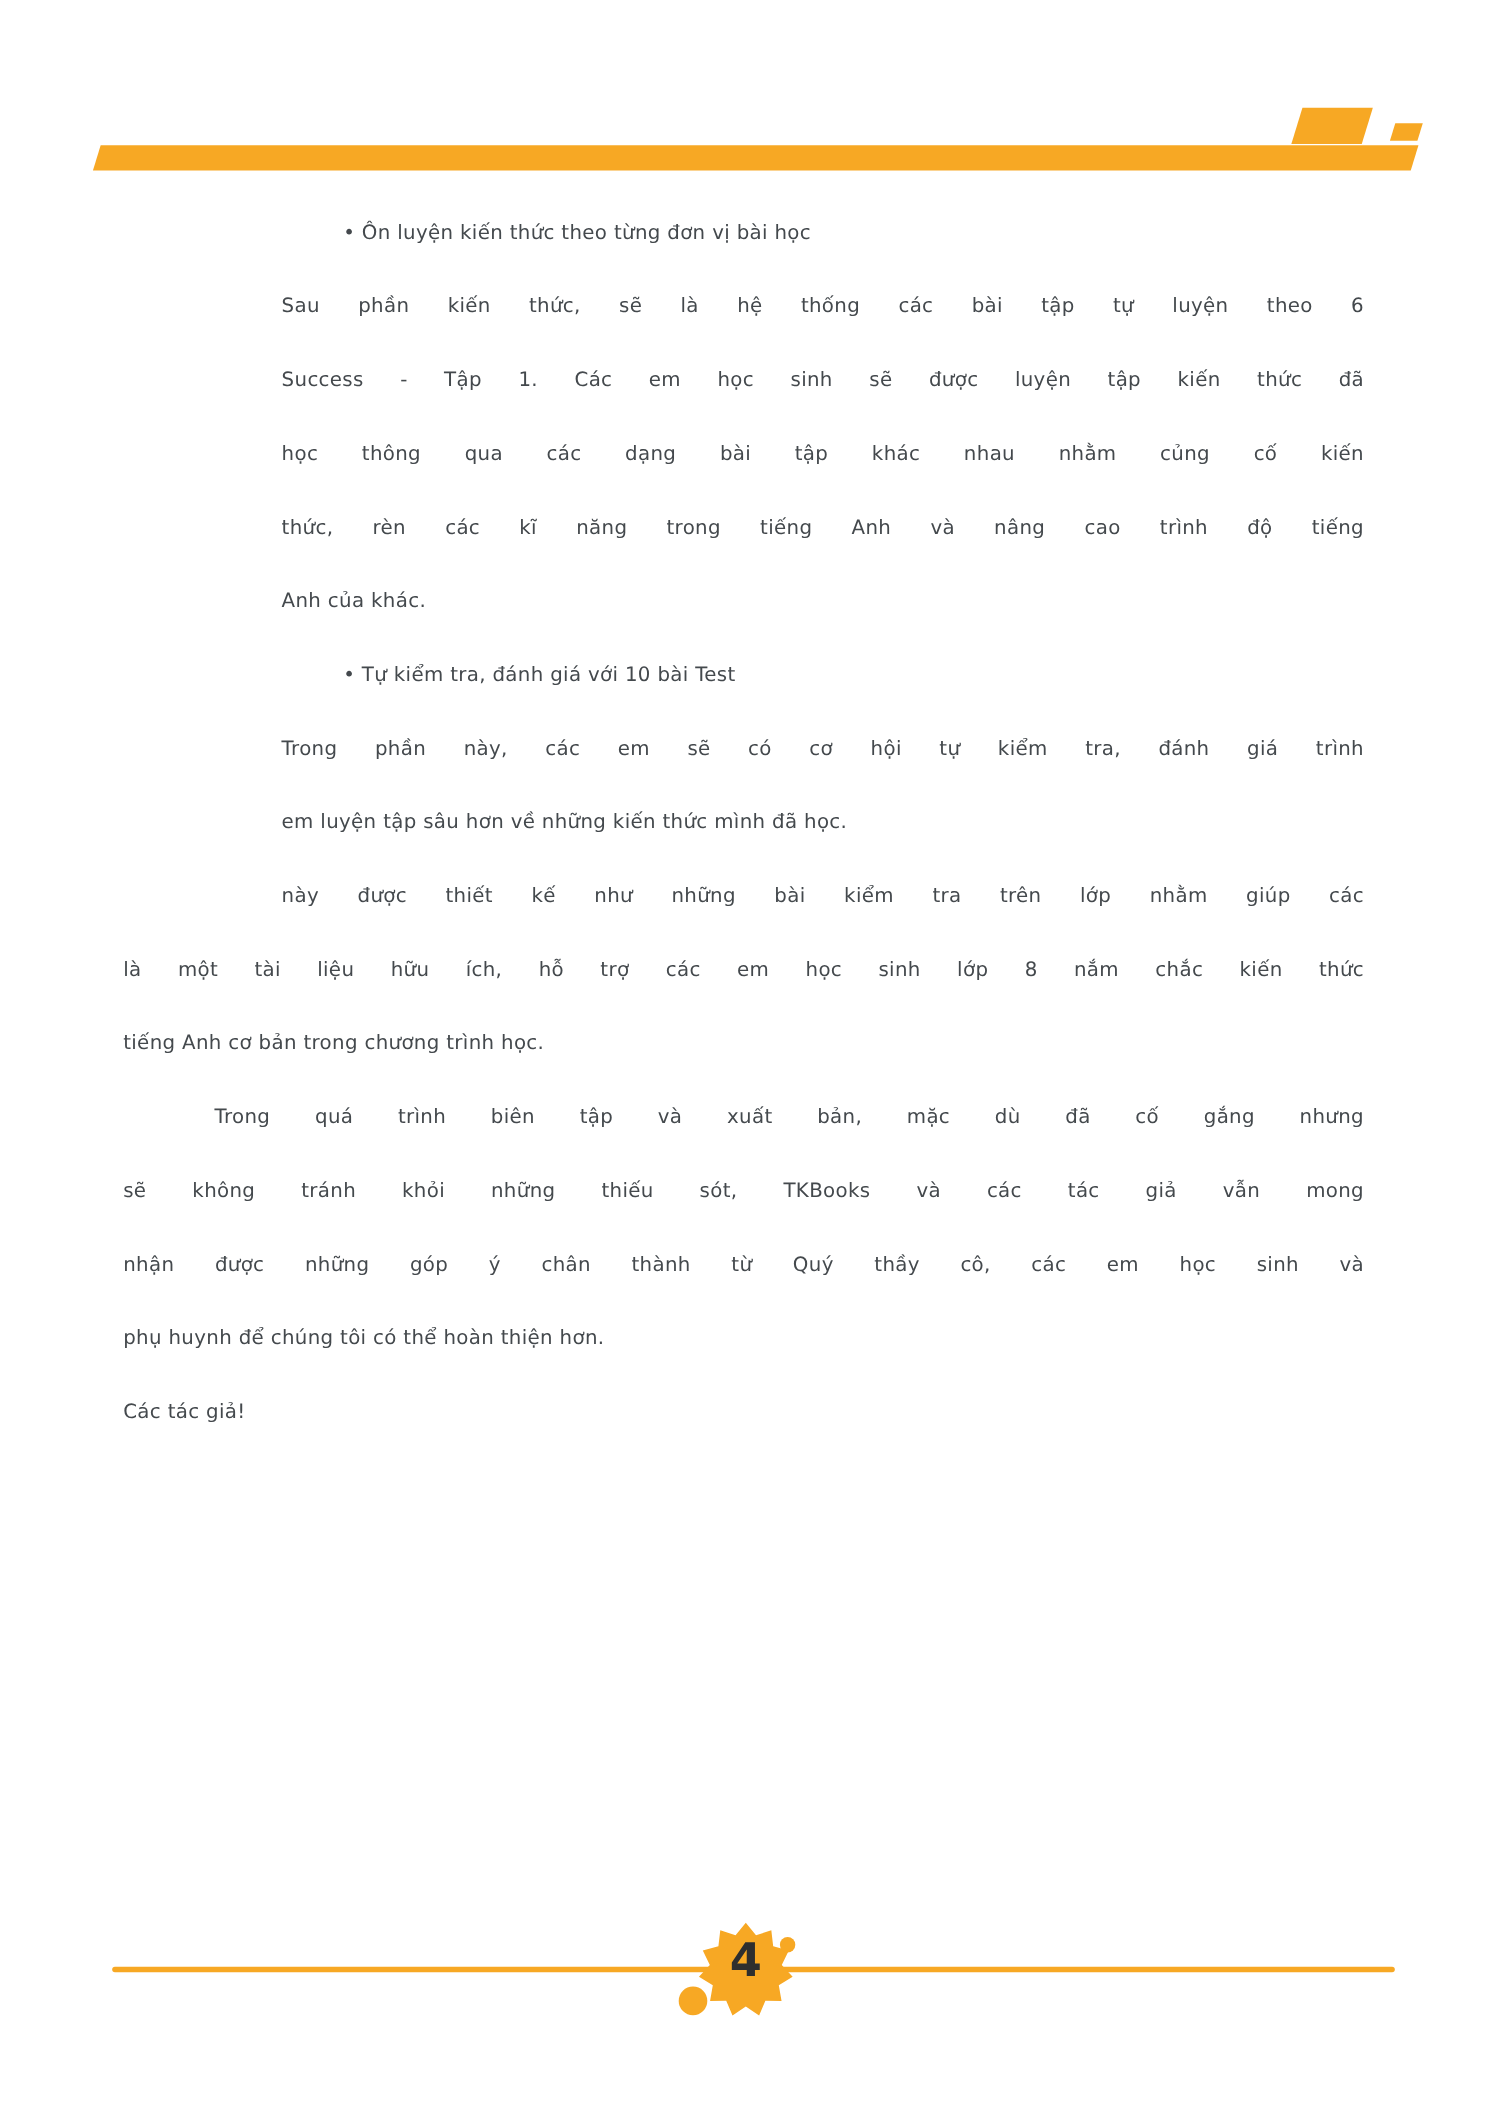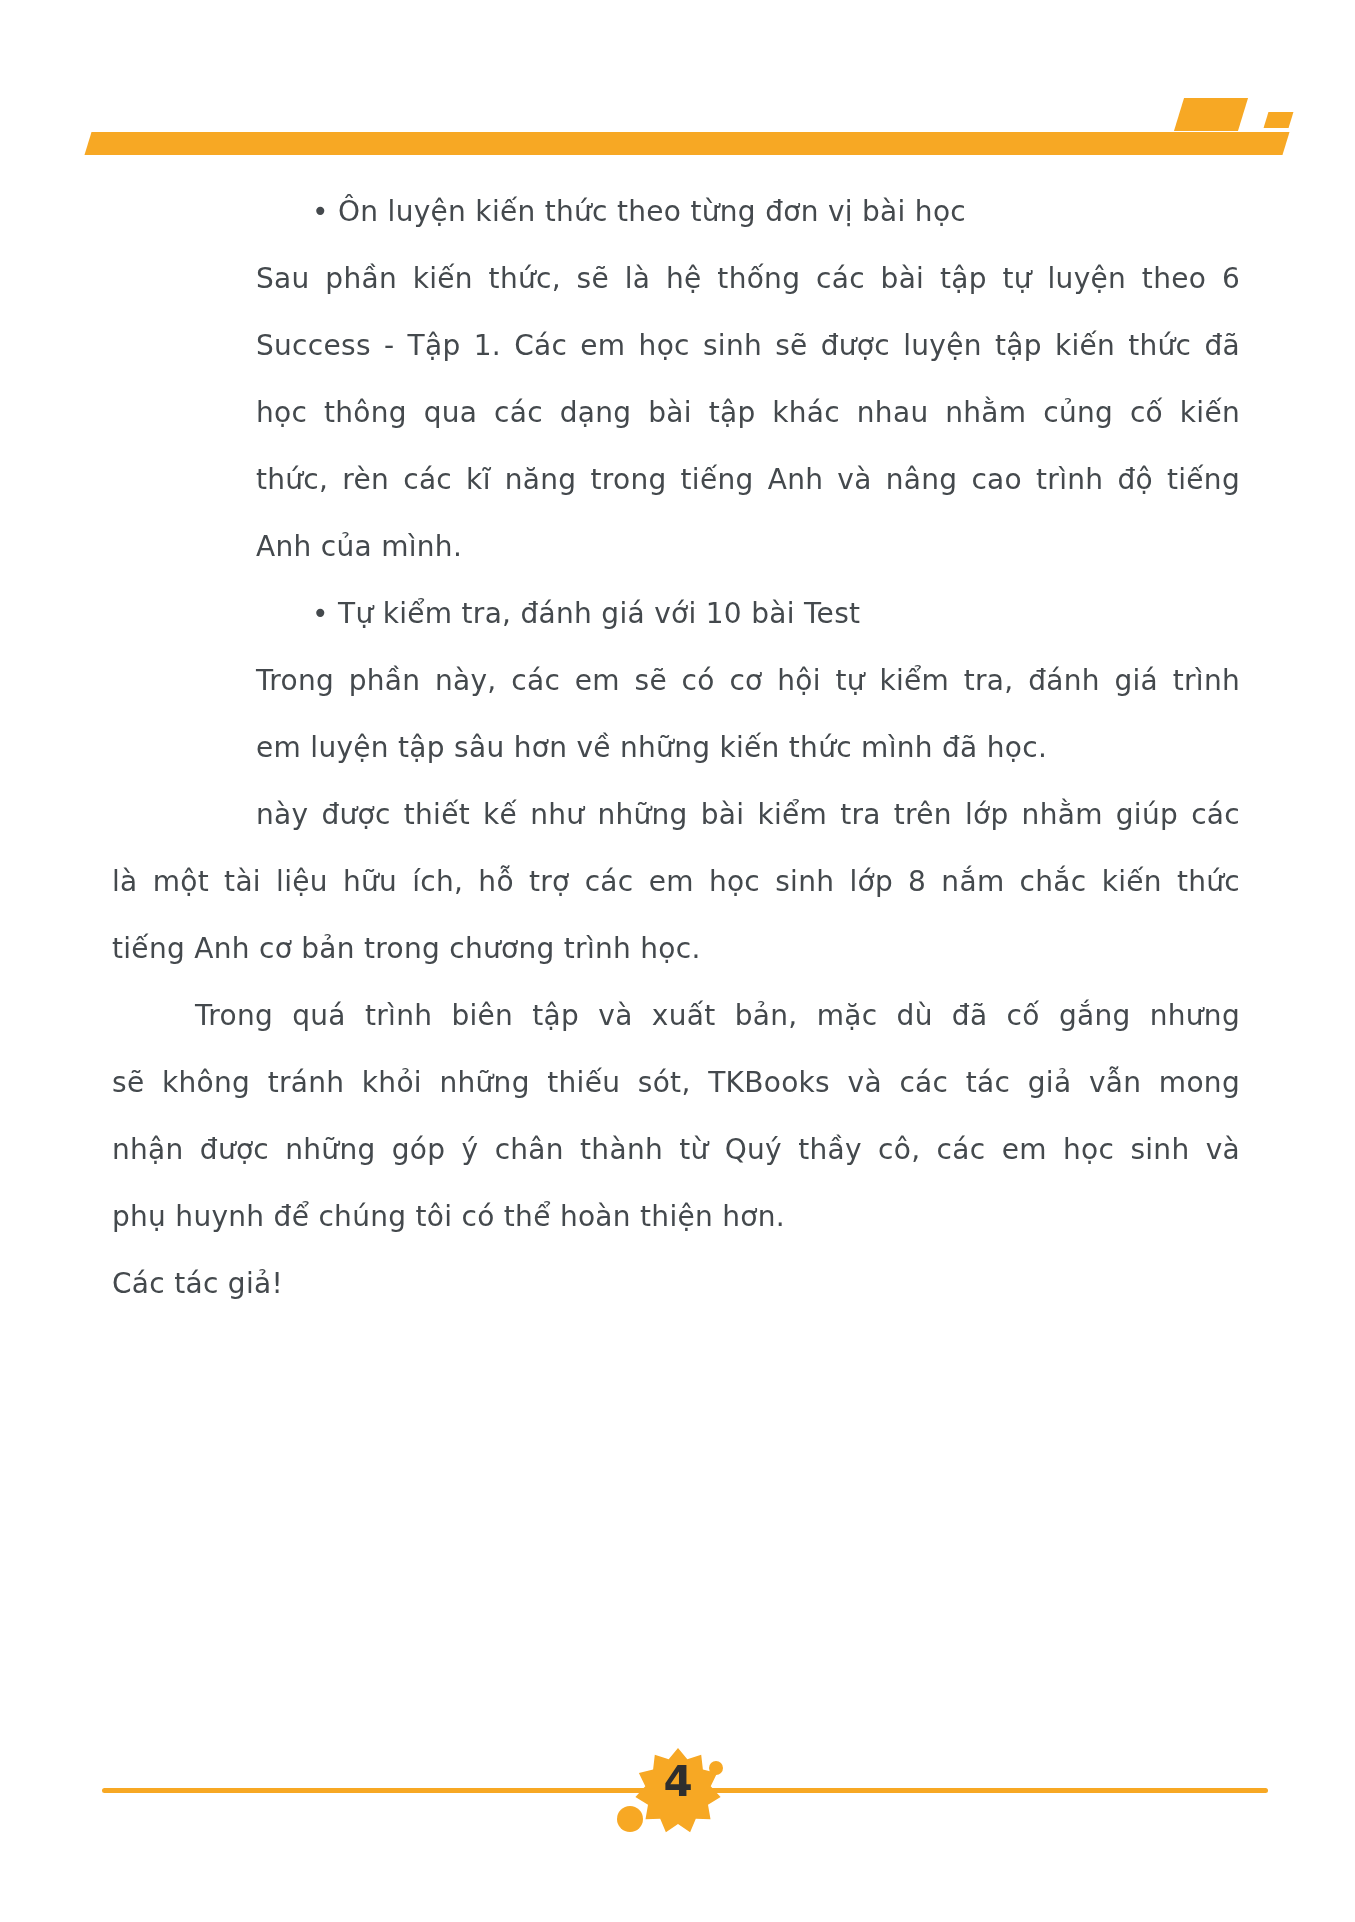--- a/index.html
+++ b/index.html
@@ -15,21 +15,21 @@
   
   .deco{position:absolute;background:var(--accent);}
   .deco-bar-main{left:88px;top:132px;width:1198px;height:23px;transform:skewX(-17deg);}
   .deco-block-large{left:1179px;top:98px;width:64px;height:33px;transform:skewX(-17deg);}
   .deco-block-small{left:1266px;top:112px;width:25px;height:16px;transform:skewX(-17deg);}
 
   
   .body-text{
     position:absolute;left:112px;top:178px;width:1128px;
     color:var(--ink);
-    font-size:28px;line-height:67px;letter-spacing:0.3px;
+    font-size:18px;line-height:67px;letter-spacing:0.3px;
     font-weight:400;
   }
   .block-a{margin-left:144px;}
   .ln{height:67px;white-space:nowrap;}
   .ln.jst{white-space:normal;text-align:justify;text-align-last:justify;}
   .ln.left{text-align:left;}
   .ln.right{text-align:left;white-space:normal;}
   .ln.blt{padding-left:56px;}
   .ln.ind{text-indent:83px;}
 
@@ -57,21 +57,21 @@
   <div class="deco deco-block-large"></div>
   <div class="deco deco-block-small"></div>
 
   <div class="body-text">
     <div class="block-a">
       <div class="ln left blt">• Ôn luyện kiến thức theo từng đơn vị bài học</div>
       <div class="ln jst">Sau phần kiến thức, sẽ là hệ thống các bài tập tự luyện theo 6</div>
       <div class="ln jst">Success - Tập 1. Các em học sinh sẽ được luyện tập kiến thức đã</div>
       <div class="ln jst">học thông qua các dạng bài tập khác nhau nhằm củng cố kiến</div>
       <div class="ln jst">thức, rèn các kĩ năng trong tiếng Anh và nâng cao trình độ tiếng</div>
-      <div class="ln left">Anh của mình.</div>
+      <div class="ln left">Anh của khác.</div>
       <div class="ln left blt">• Tự kiểm tra, đánh giá với 10 bài Test</div>
       <div class="ln jst">Trong phần này, các em sẽ có cơ hội tự kiểm tra, đánh giá trình</div>
       <div class="ln left">em luyện tập sâu hơn về những kiến thức mình đã học.</div>
       <div class="ln jst">này được thiết kế như những bài kiểm tra trên lớp nhằm giúp các</div>
     </div>
     <div class="block-b">
       <div class="ln jst">là một tài liệu hữu ích, hỗ trợ các em học sinh lớp 8 nắm chắc kiến thức</div>
       <div class="ln left">tiếng Anh cơ bản trong chương trình học.</div>
       <div class="ln jst ind">Trong quá trình biên tập và xuất bản, mặc dù đã cố gắng nhưng</div>
       <div class="ln jst">sẽ không tránh khỏi những thiếu sót, TKBooks và các tác giả vẫn mong</div>

